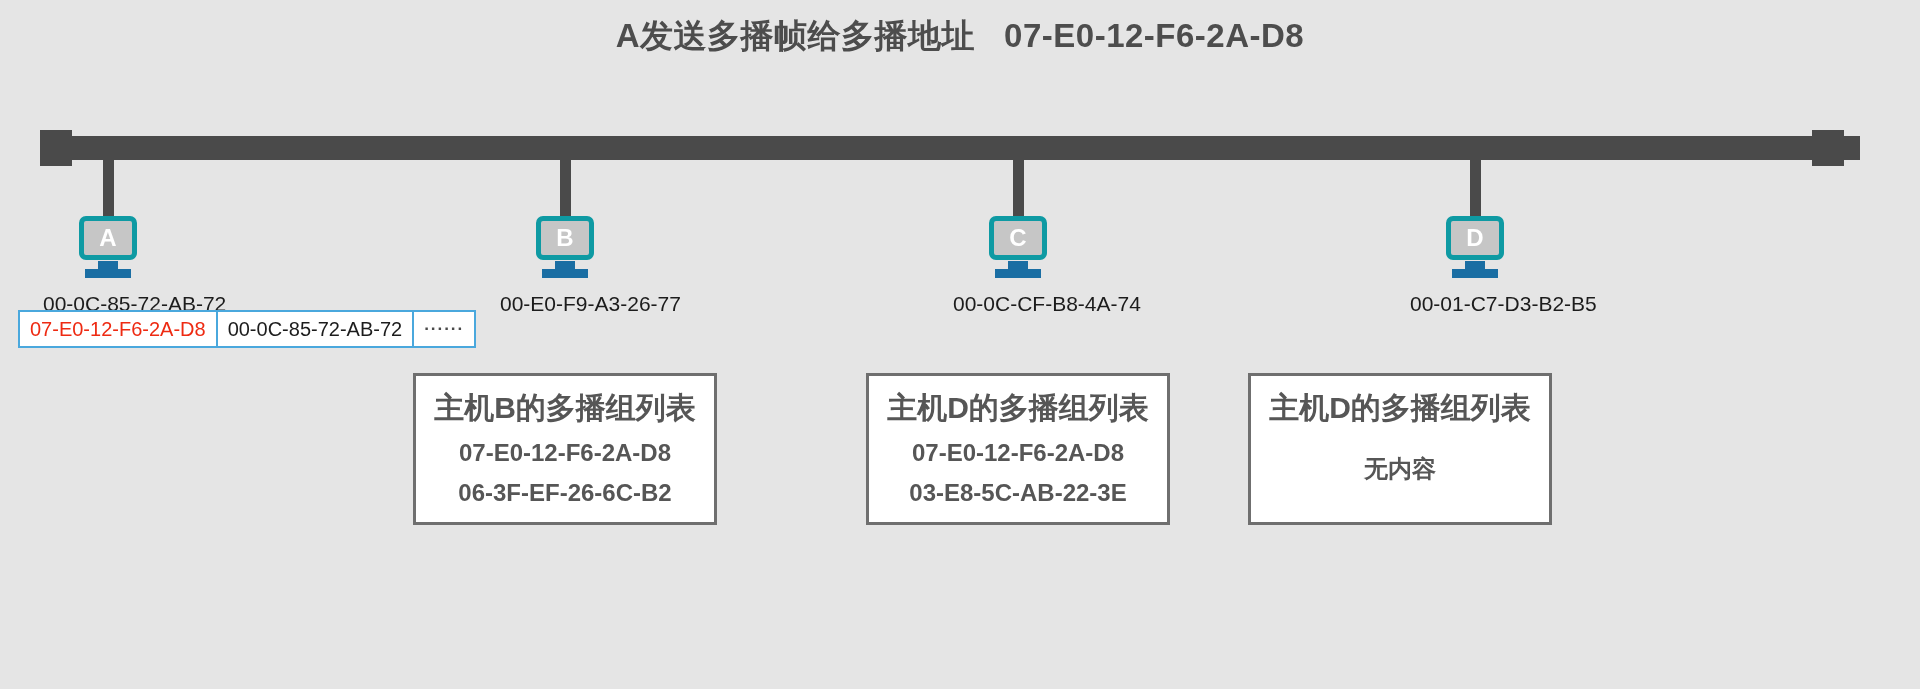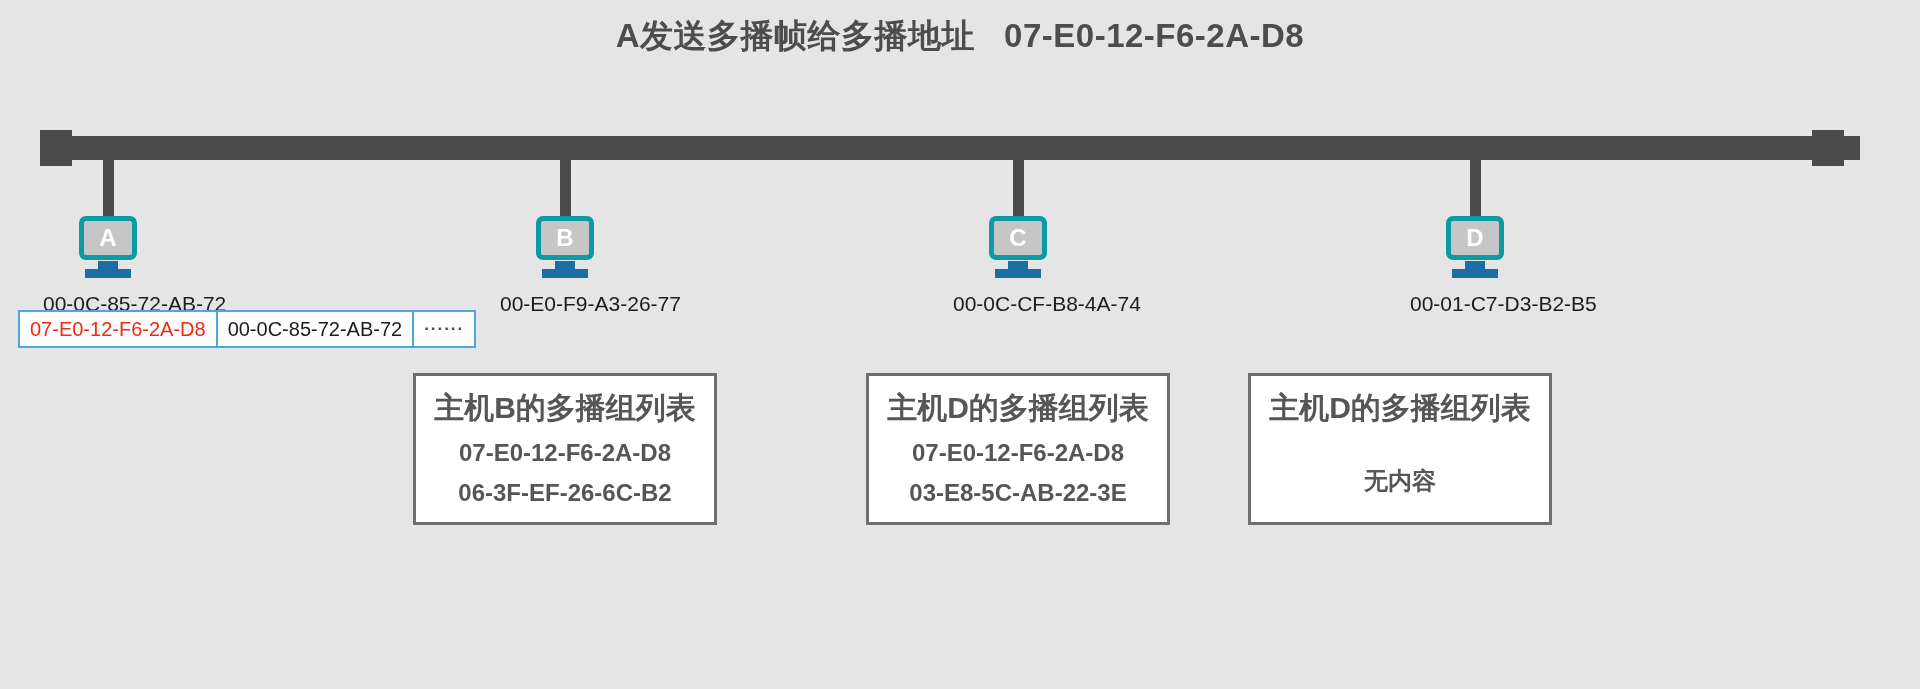--- a/index.html
+++ b/index.html
@@ -169,21 +169,21 @@
   }
   .mcast-entry {
     font-size: 24px;
     font-weight: bold;
     color: #565656;
     white-space: nowrap;
     margin-top: 14px;
     line-height: 1.1;
   }
   .mcast-entry.empty-note {
-    margin-top: 42px;
+    margin-top: 30px;
   }
 </style>
 </head>
 <body>
 
 <div id="canvas">
 
   <div id="diagram-title">A发送多播帧给多播地址   07-E0-12-F6-2A-D8</div>
 
   <div class="bus-cap left"></div>

